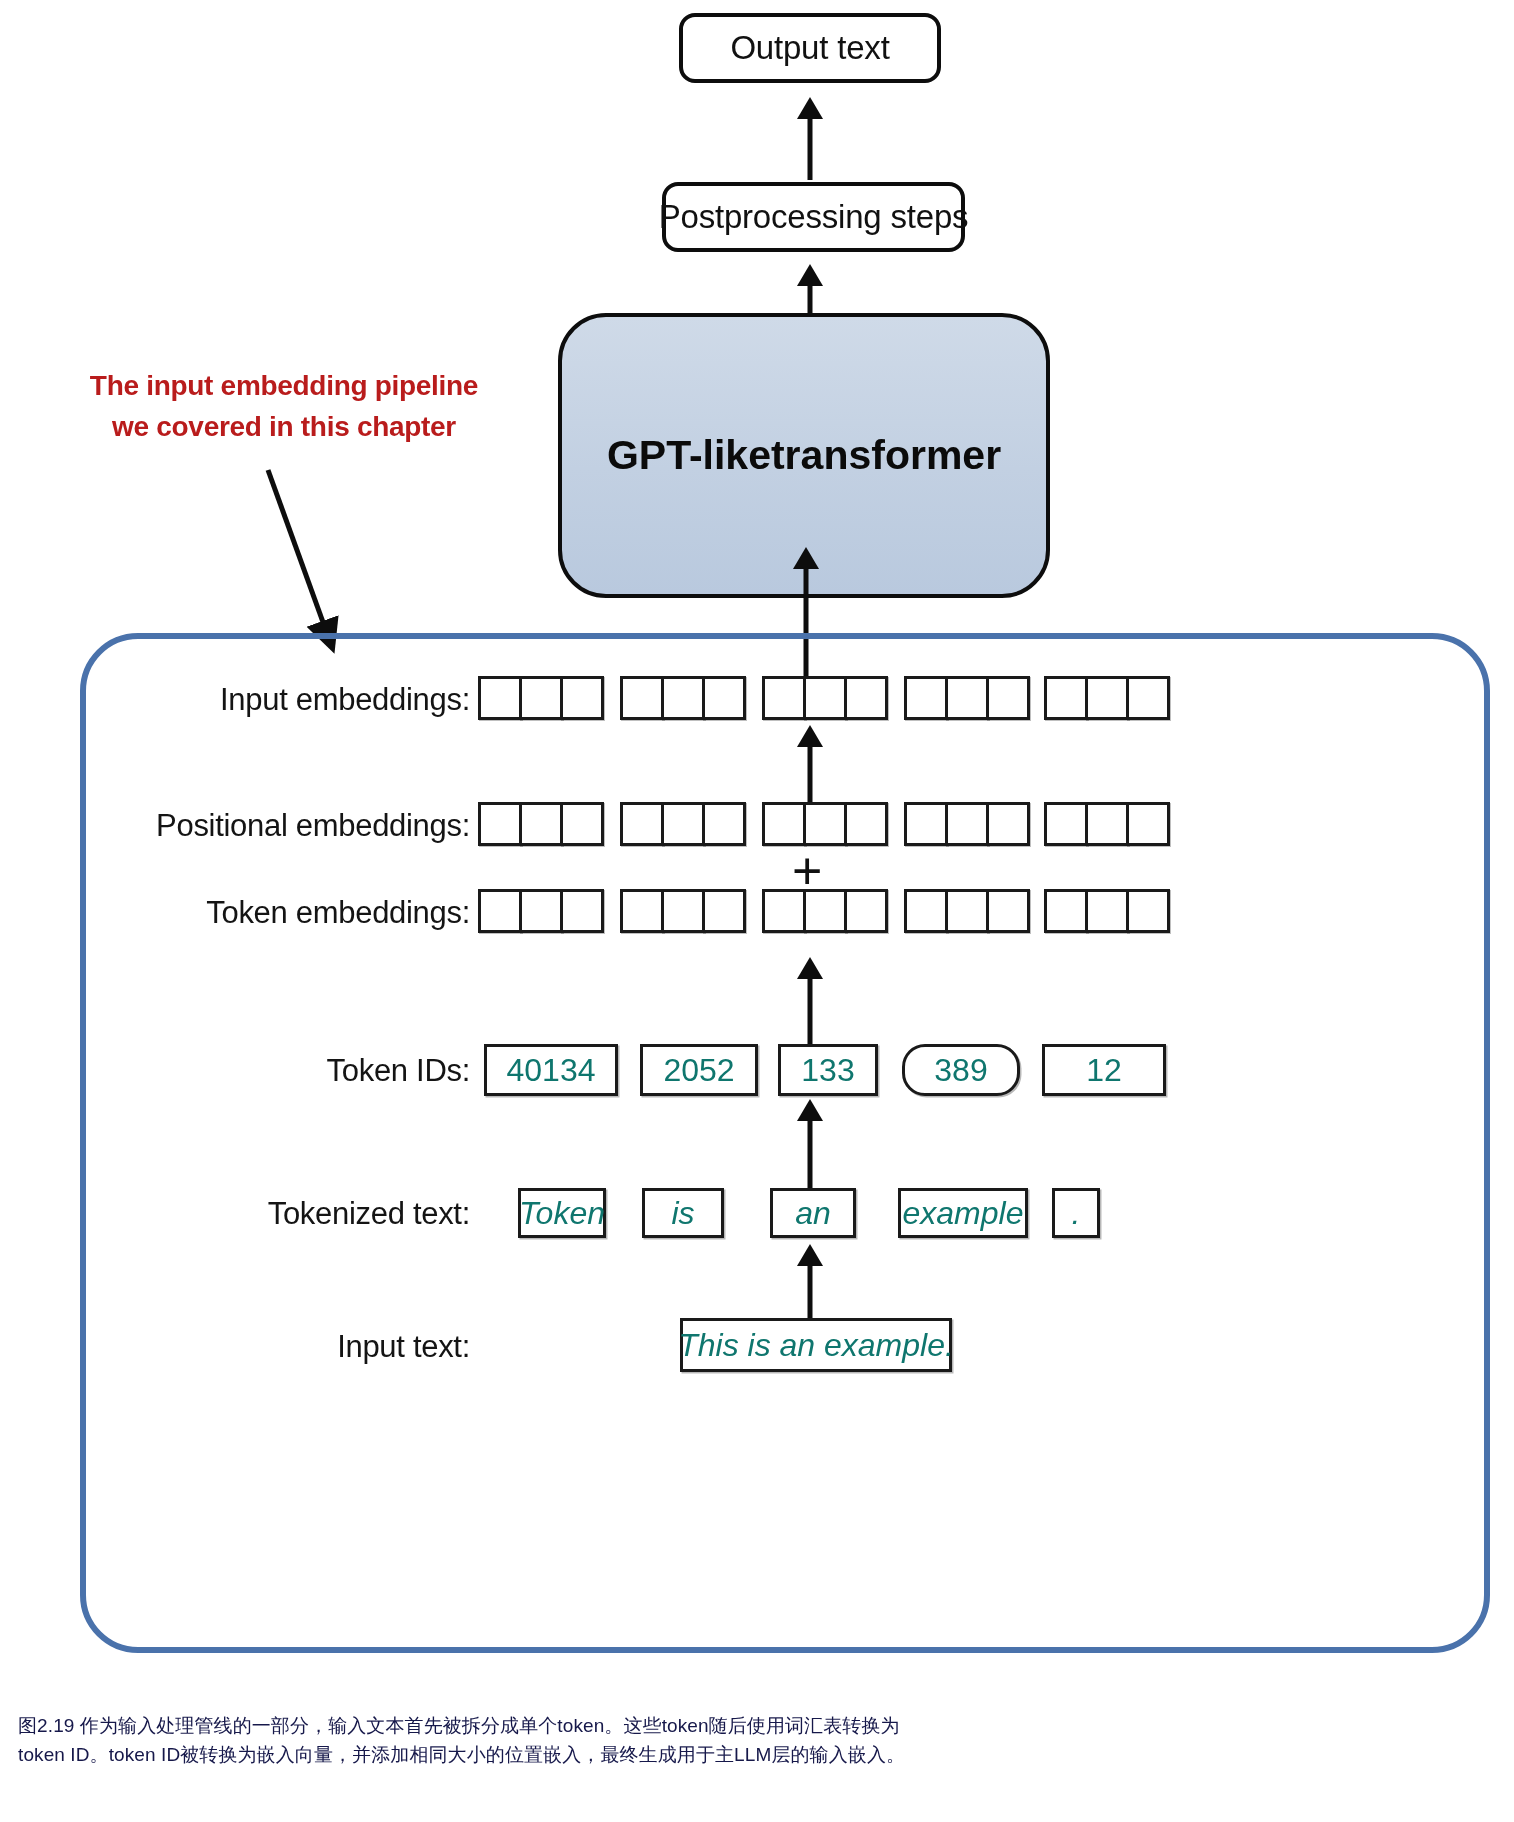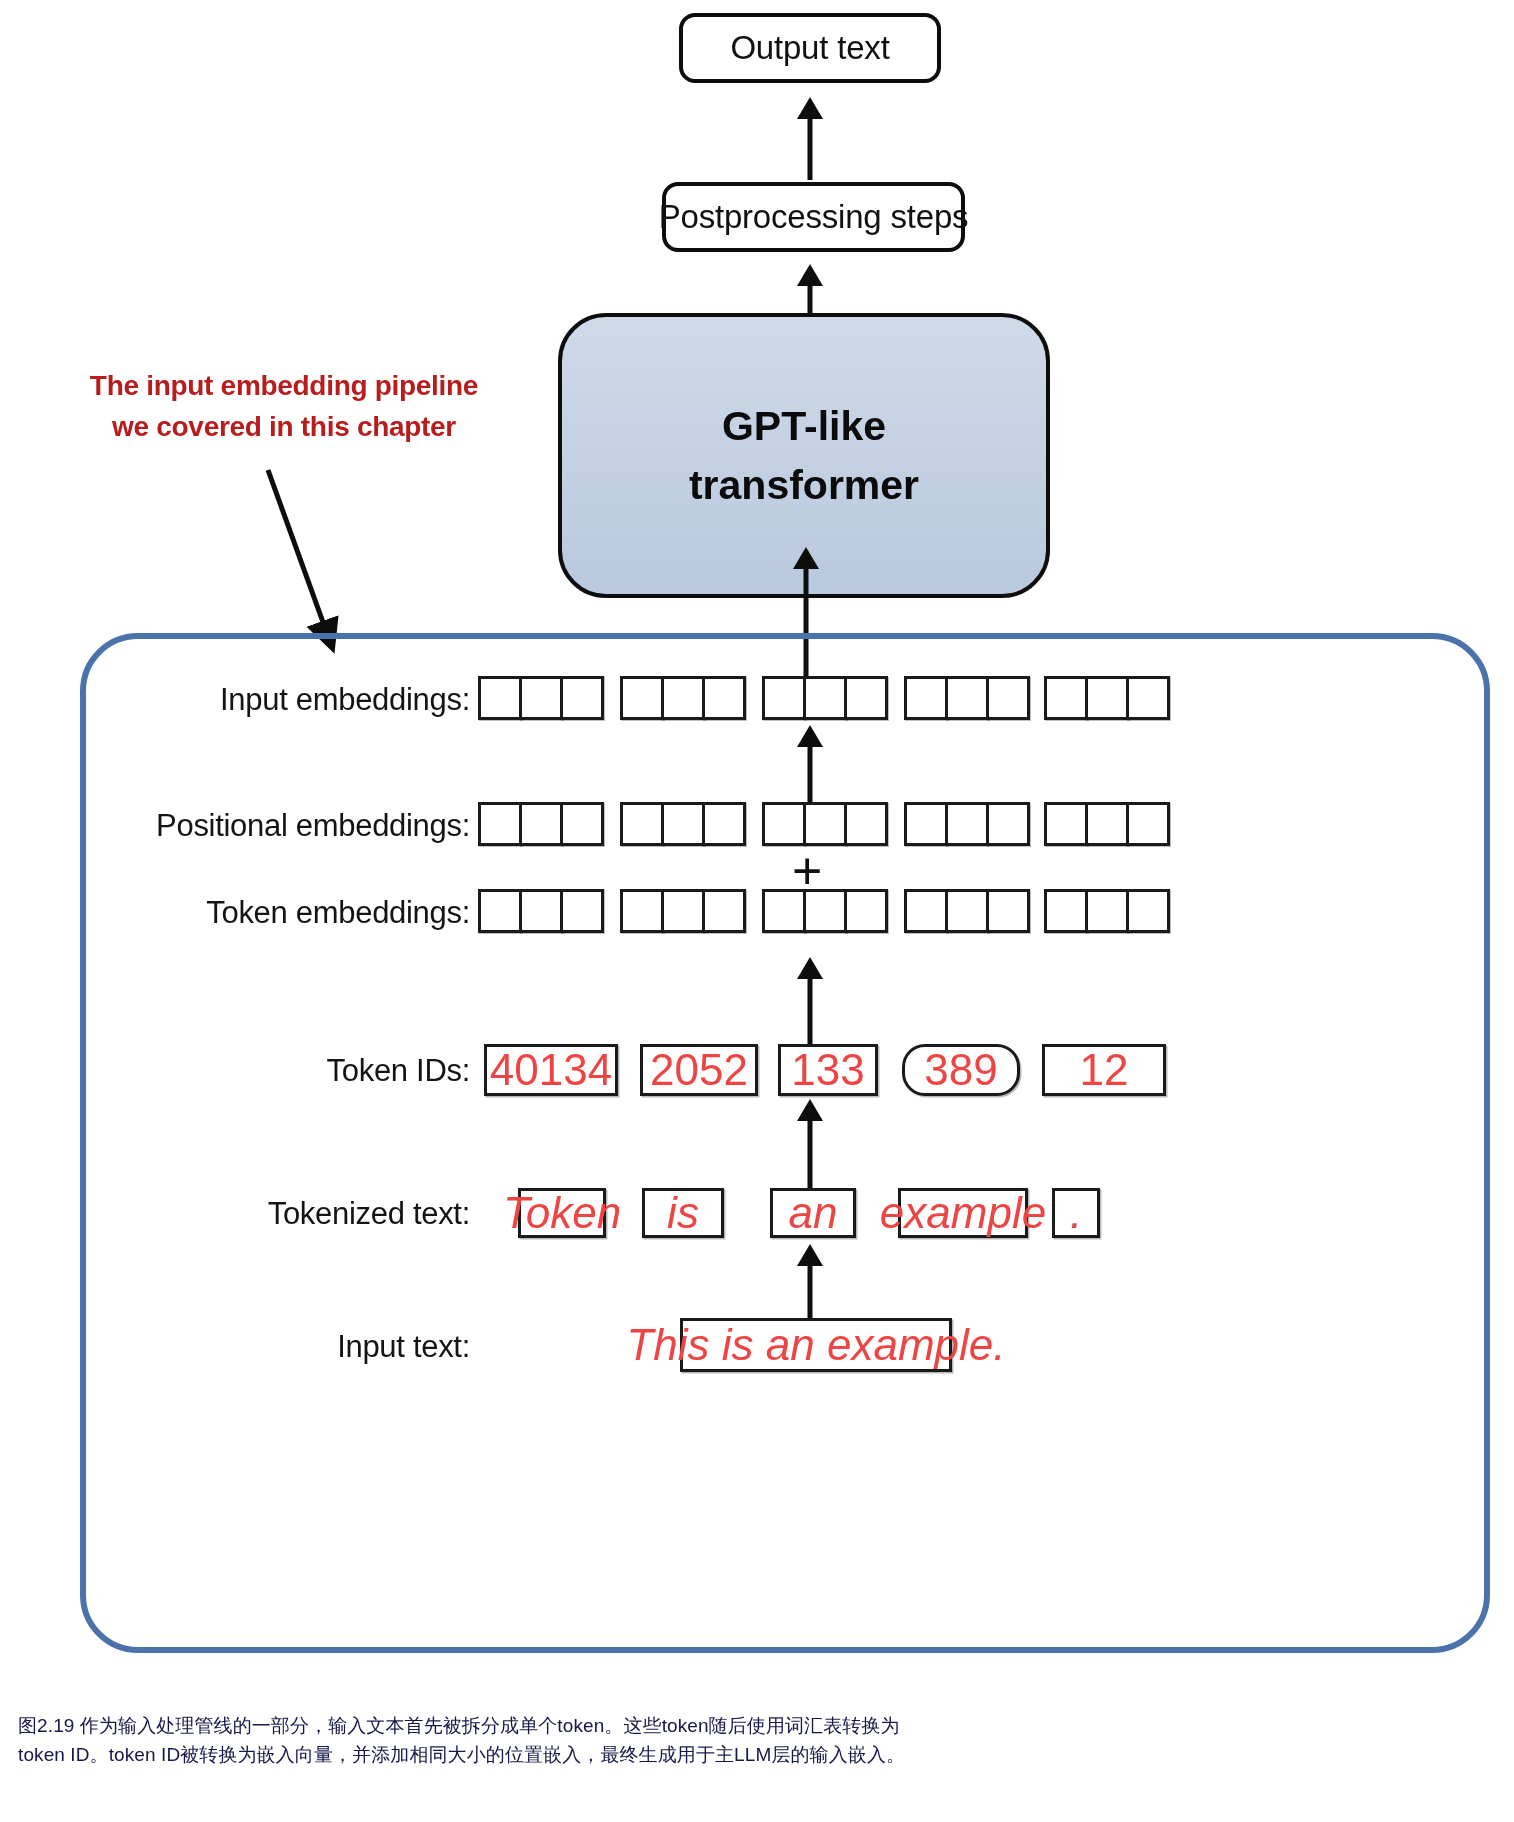--- a/index.html
+++ b/index.html
@@ -40,21 +40,21 @@
 
   
   #gpt-box {
     position: absolute;
     box-sizing: border-box;
     left: 558px; top: 313px; width: 492px; height: 285px;
     border: 4px solid #0d0d0d;
     border-radius: 48px;
     background: linear-gradient(180deg,#cfdae8 0%, #c2d0e2 55%, #b9c9de 100%);
     display: flex;
-    flex-direction: column;
+    flex-direction: row;
     align-items: center;
     justify-content: center;
     font-weight: bold;
     font-size: 41px;
     line-height: 1.42;
     color: #0b0b0b;
     text-align: center;
   }
 
   
@@ -145,22 +145,22 @@
 
   
   .vbox {
     position: absolute;
     box-sizing: border-box;
     border: 3px solid #1a1a1a;
     background: #ffffff;
     display: flex;
     align-items: center;
     justify-content: center;
-    color: #ef4444;
-    font-size: 44px;
+    color: #0f766e;
+    font-size: 32px;
     white-space: nowrap;
     box-shadow: 1.5px 1.5px 0 rgba(0,0,0,0.28);
   }
   .vbox.italic { font-style: italic; }
 
   
   #figure-caption {
     position: absolute;
     left: 18px; top: 1712px; width: 1490px;
     color: #16184a;

